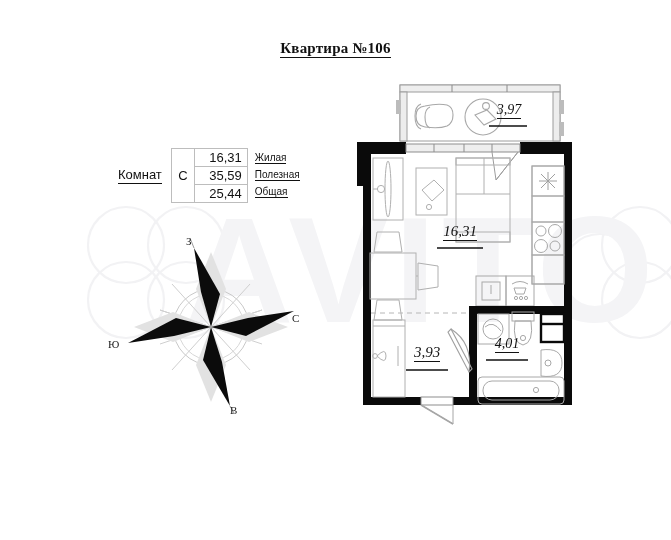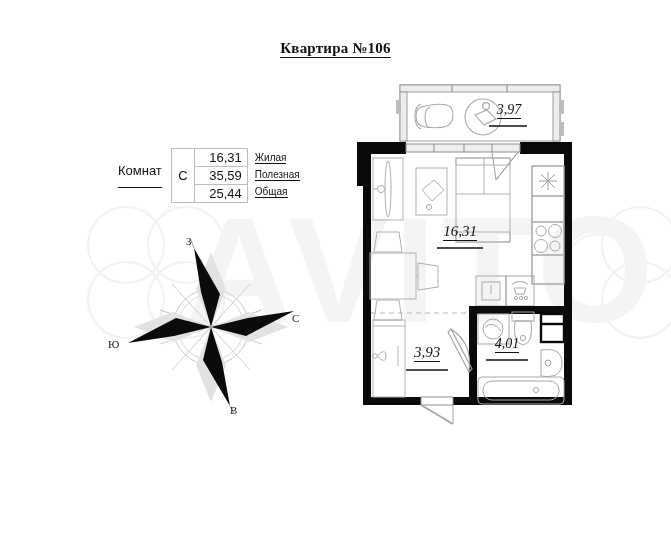--- a/index.html
+++ b/index.html
@@ -20,21 +20,21 @@
   .title{
     position:absolute;left:0;top:40px;width:671px;text-align:center;
     font-size:15px;font-weight:bold;color:#111;letter-spacing:.2px;font-family:Liberation Serif, serif;
   }
   .title span{border-bottom:1.5px solid #111;padding-bottom:1px;}
 
   
   .legend{position:absolute;left:118px;top:148px;display:flex;align-items:center;}
   .legend .rooms{
     font-size:13px;color:#111;border-bottom:1.3px solid #111;
-    padding-bottom:9px;margin-right:9px;
+    padding-bottom:1px;margin-right:9px;
   }
   .legend .tbl{display:flex;border:1px solid #bdbdbd;}
   .legend .c-letter{
     width:22px;display:flex;align-items:center;justify-content:center;
     font-size:13px;color:#111;border-right:1px solid #bdbdbd;
   }
   .legend .nums{display:flex;flex-direction:column;}
   .legend .nums div{
     font-size:13px;color:#111;text-align:right;
     padding:0 5px;height:17px;line-height:17px;min-width:42px;

